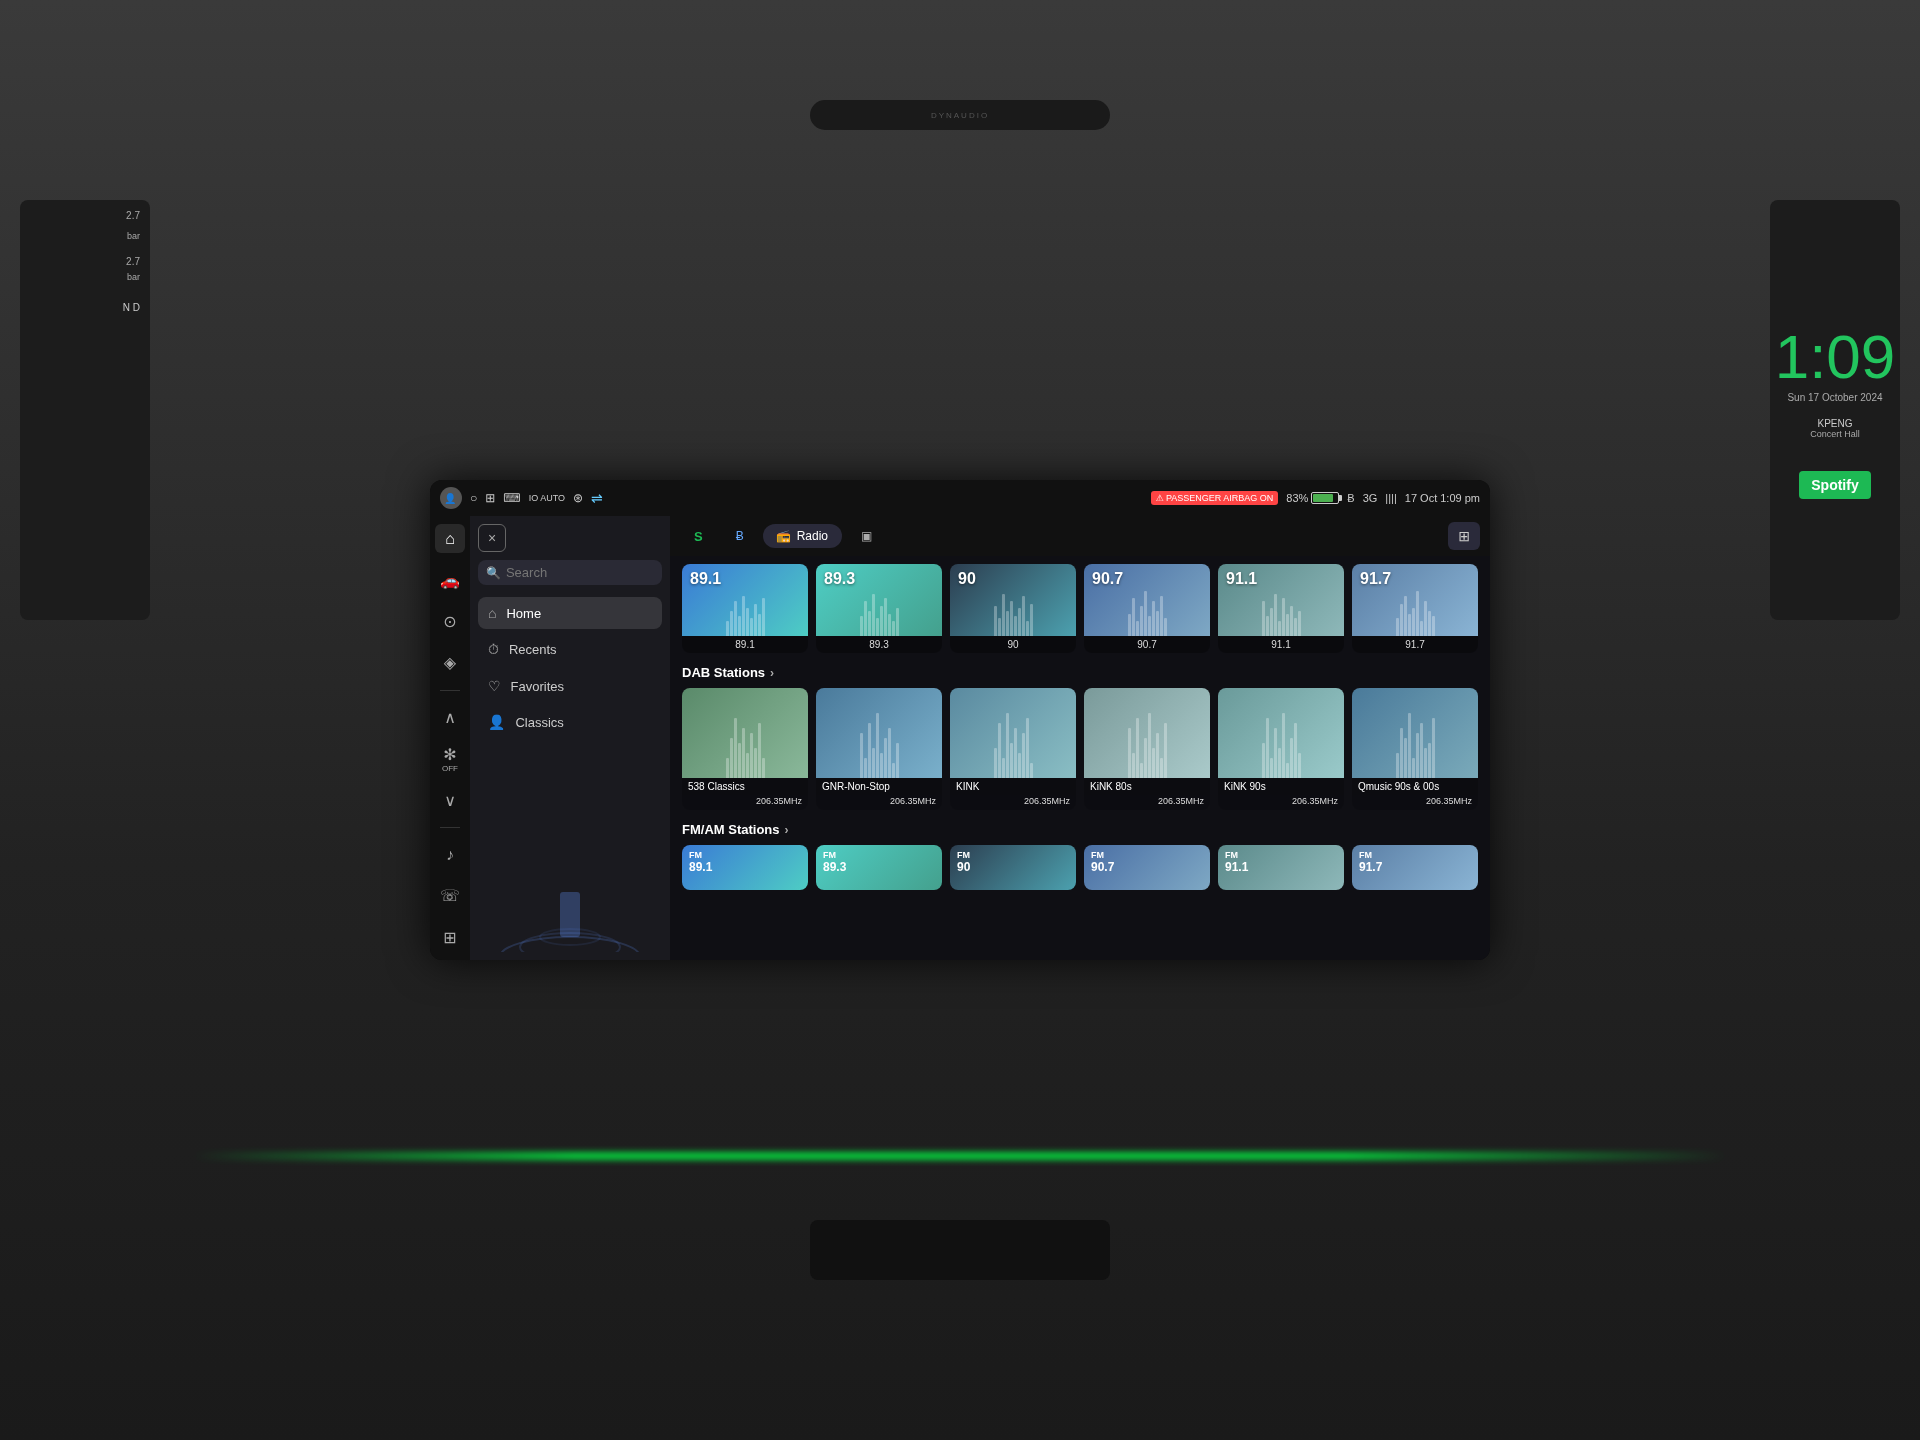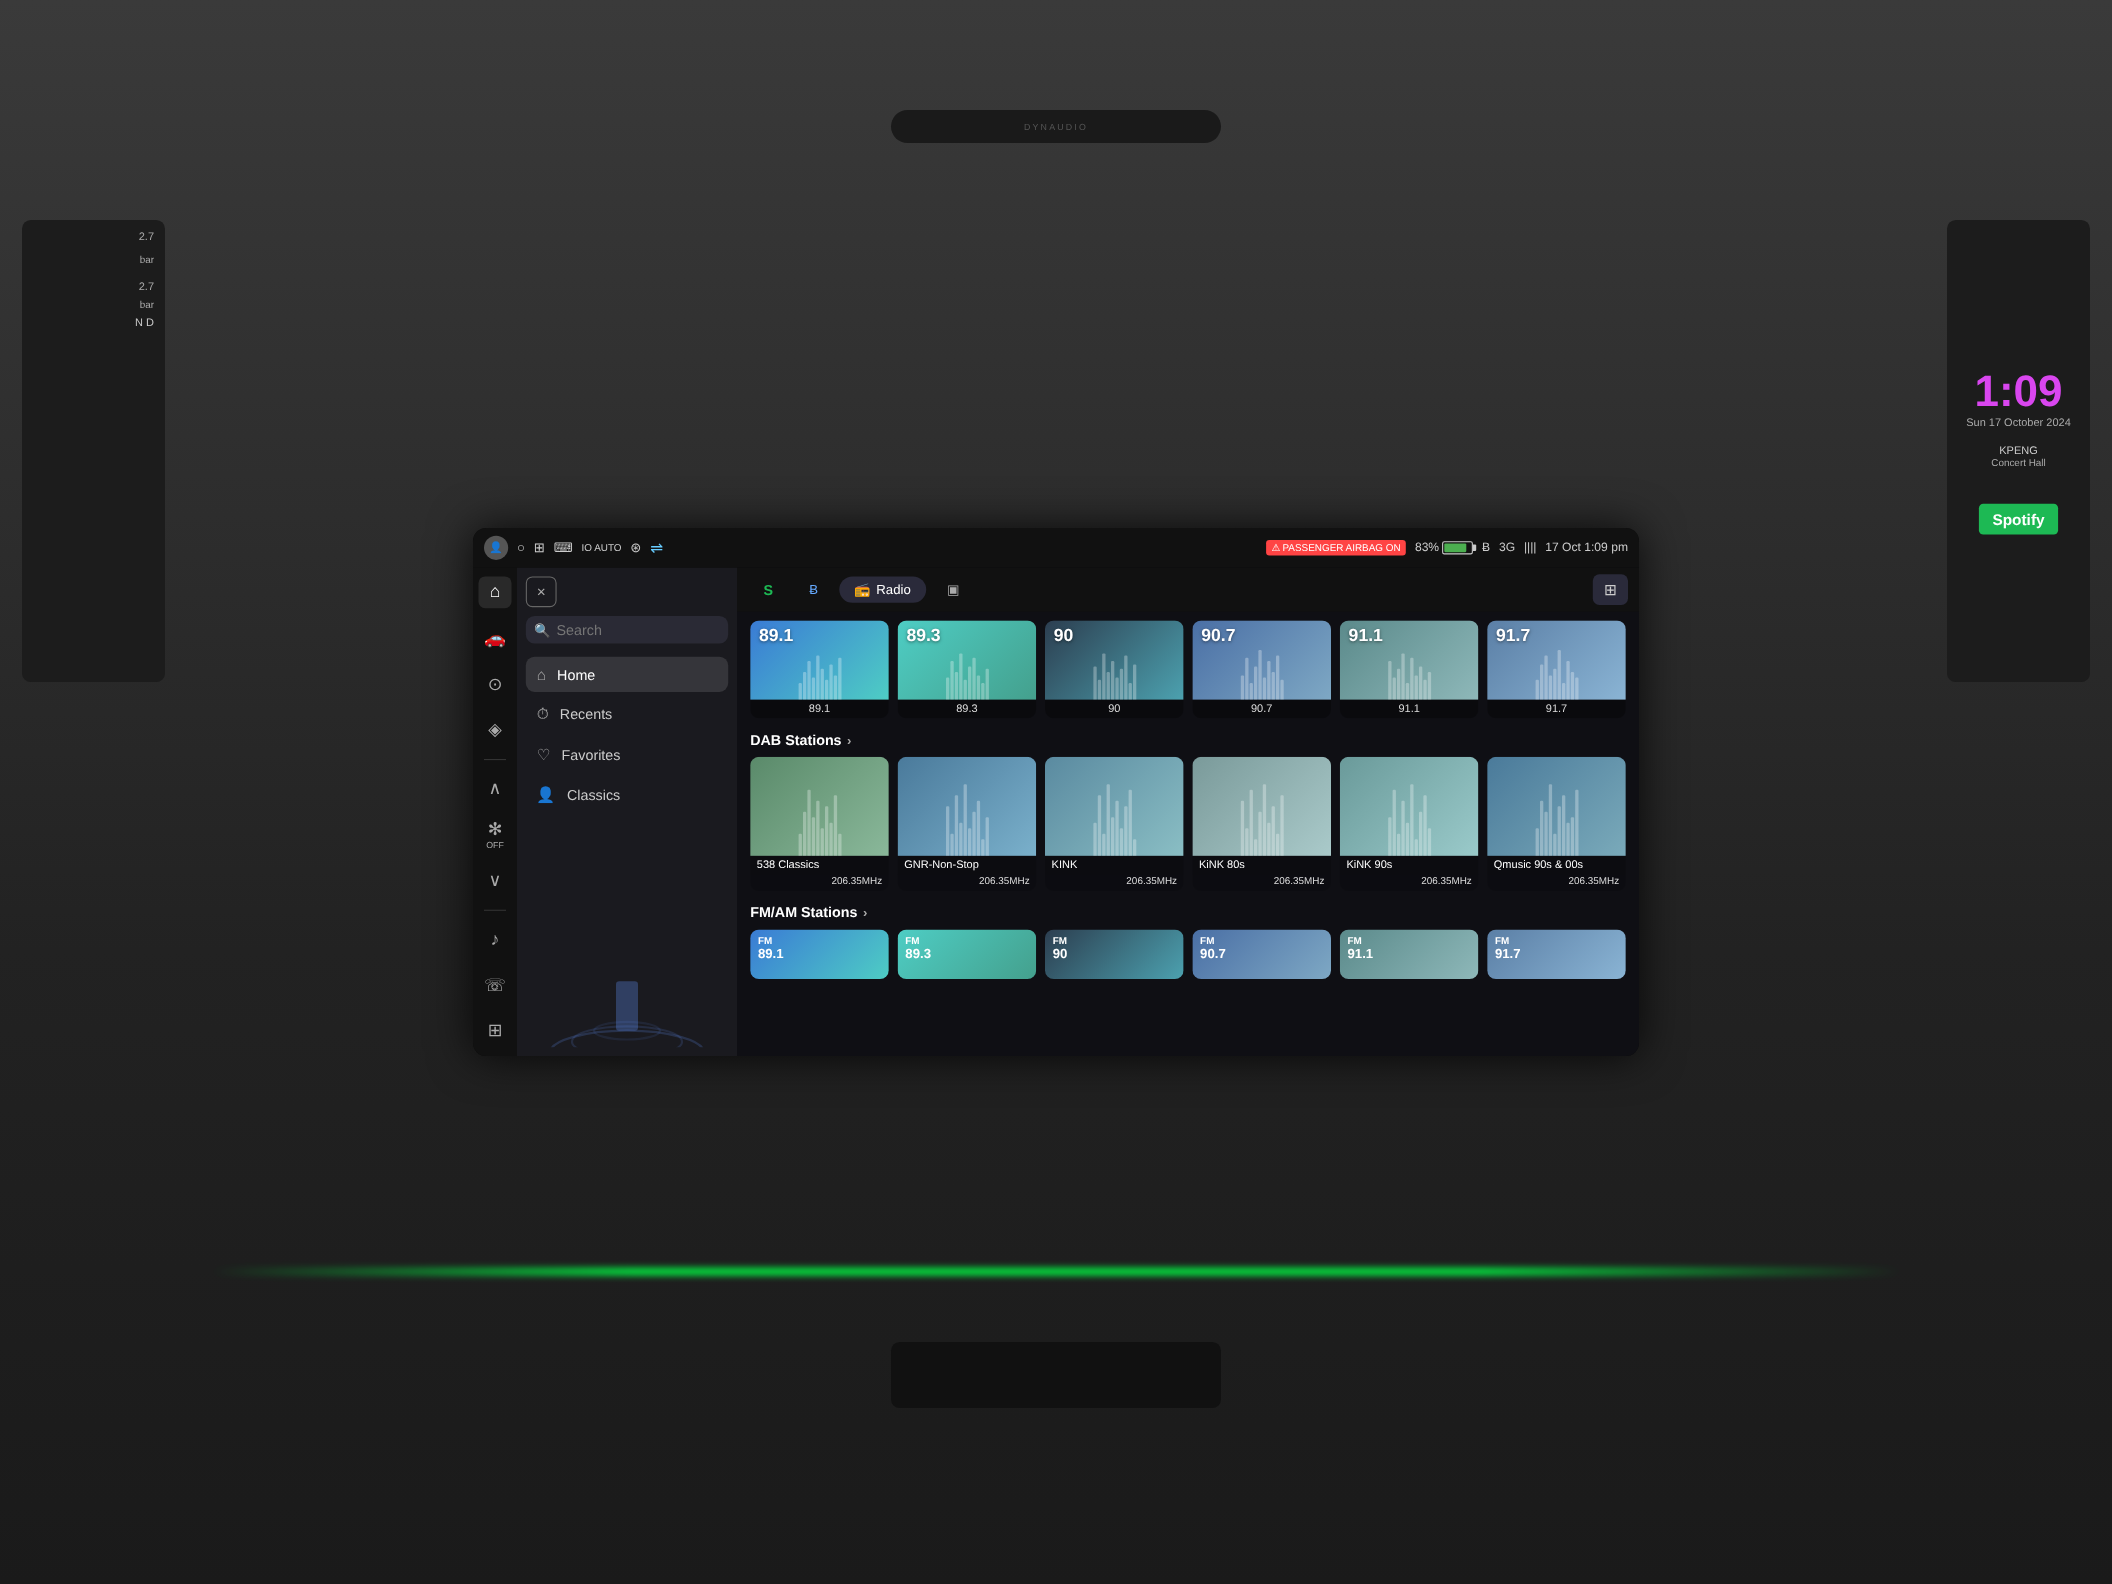--- a/index.html
+++ b/index.html
@@ -83,23 +83,23 @@
       background: #1c1c1c;
       border-radius: 8px;
       display: flex;
       flex-direction: column;
       align-items: center;
       justify-content: center;
       overflow: hidden;
     }
 
     .side-panel-right .time-display {
-      color: #d946ef;
-      font-size: 40px;
-      font-weight: 700;
+      color: #22c55e;
+      font-size: 62px;
+      font-weight: 400;
     }
 
     .side-panel-right .date-display {
       color: #aaa;
       font-size: 10px;
       text-align: center;
     }
 
     .side-panel-right .spotify-badge {
       margin-top: 32px;
@@ -584,21 +584,21 @@
 
 <div class="outer-frame">
 
   <div class="speaker-grill"></div>
 
   <div class="side-panel-left">
     <div style="color:#aaa;font-size:10px;margin-bottom:5px;">2.7</div>
     <div style="color:#aaa;font-size:9px;">bar</div>
     <div style="color:#aaa;font-size:10px;margin-top:10px;">2.7</div>
     <div style="color:#aaa;font-size:9px;">bar</div>
-    <div style="color:#ccc;font-size:10px;margin-top:1px;">N D</div>
+    <div style="color:#ccc;font-size:10px;margin-top:15px;">N D</div>
   </div>
 
   <div class="infotainment-screen">
 
     <div class="status-bar">
       <div class="status-left">
         <div class="avatar">👤</div>
         <span class="status-icon">○</span>
         <span class="status-icon">⊞</span>
         <span class="status-icon">⌨</span>

